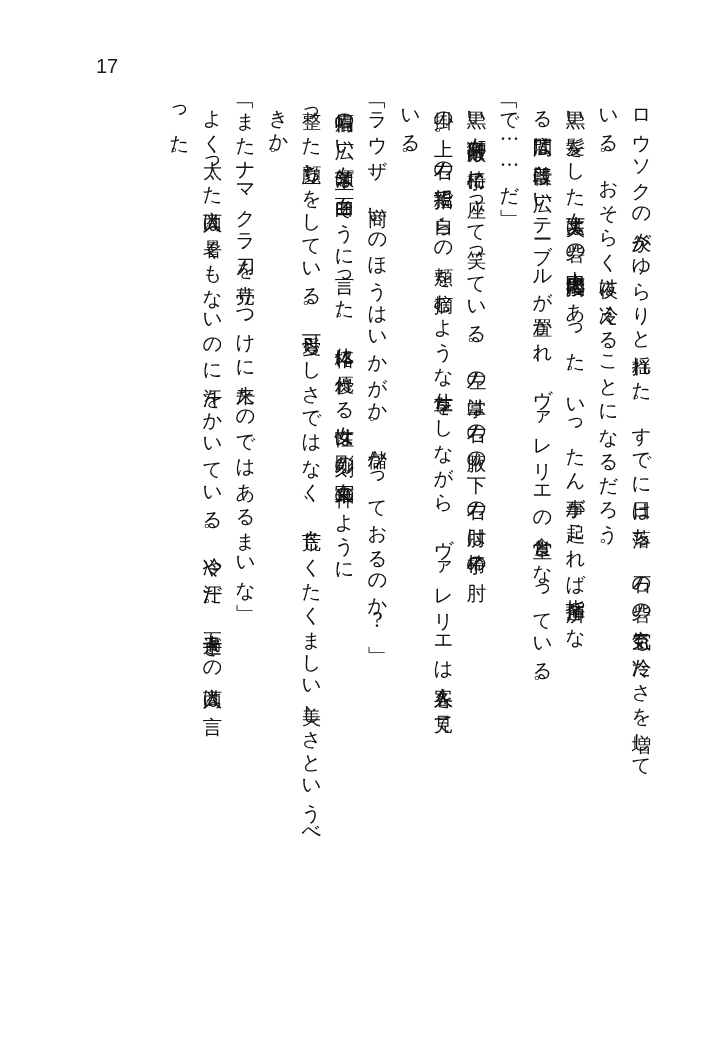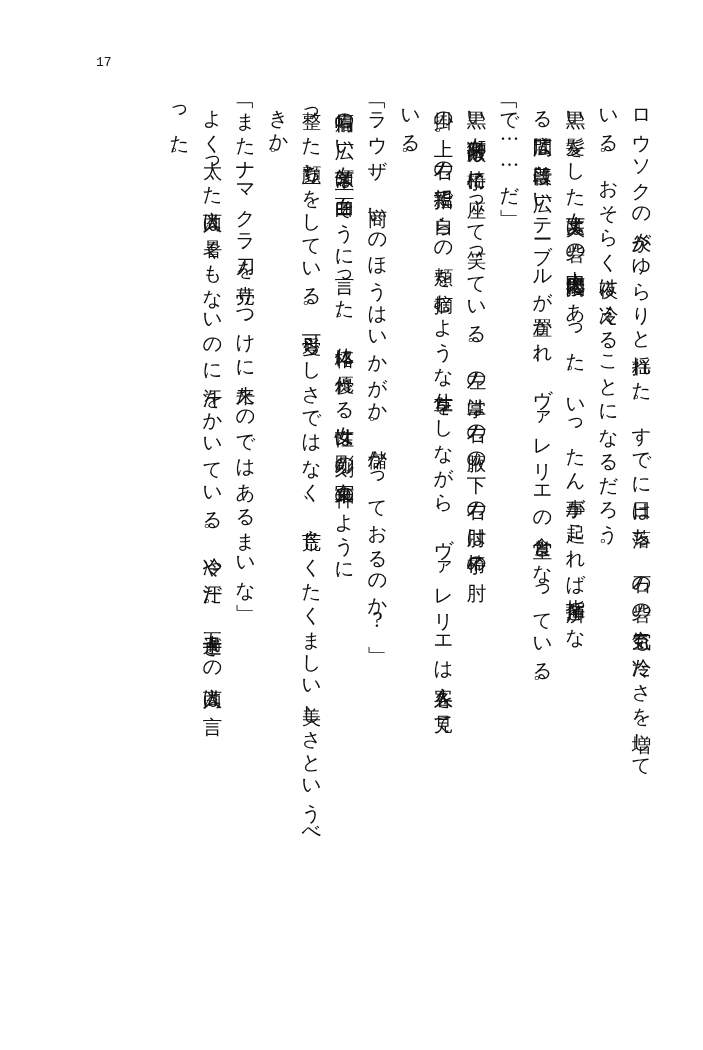--- a/index.html
+++ b/index.html
@@ -23,22 +23,22 @@
     width: 703px;
     height: 1050px;
     background: #ffffff;
   }
 
   
   #page-number {
     position: absolute;
     left: 96px;
     top: 55px;
-    font-size: 13px;
-    font-family: Liberation Mono, monospace;
+    font-size: 20px;
+    font-family: Liberation Sans, sans-serif;
     color: #1a1a1a;
     letter-spacing: 0;
   }
 
   
   #text-block {
     position: absolute;
     right: 52px;
     top: 96px;
     width: 560px;

